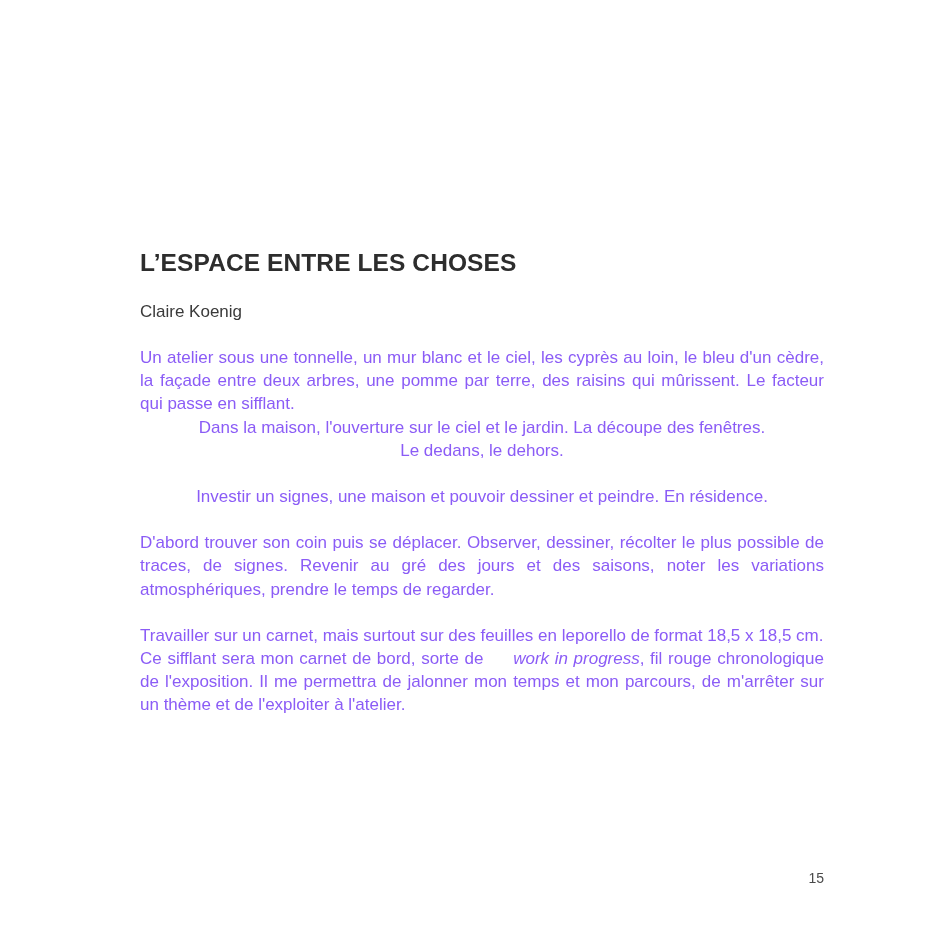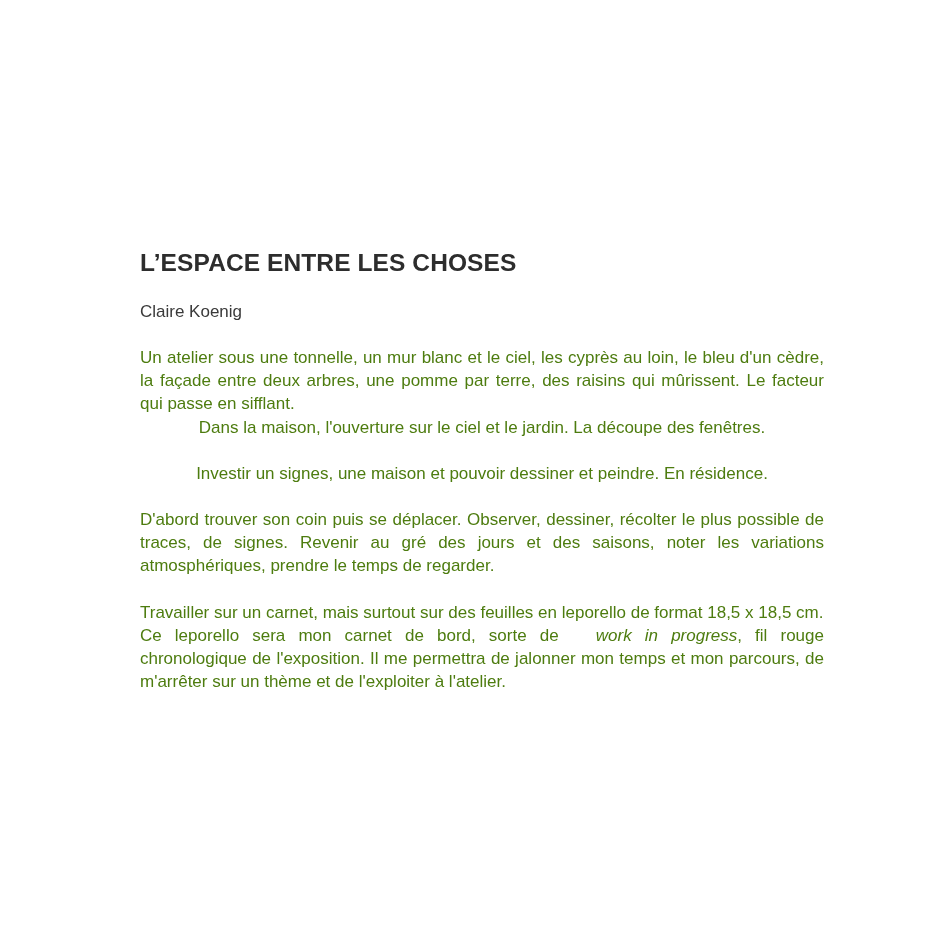--- a/index.html
+++ b/index.html
@@ -48,21 +48,21 @@
     font-weight: normal;
     color: #3a3a3a;
     line-height: 23px;
     margin: 22px 0 0 0;
     text-align: left;
   }
 
   .para {
     font-size: 17px;
     font-weight: normal;
-    color: #4d7c0f;
+    color: #8b5cf6;
     line-height: 23.2px;
     margin: 23px 0 0 0;
     text-align: justify;
     text-justify: inter-word;
     hyphens: none;
   }
 
   
   .para .softline {
     display: block;
@@ -92,31 +92,33 @@
 
   <div id="content">
 
     <h1 class="doc-title">L’ESPACE ENTRE LES CHOSES</h1>
 
     <p class="author">Claire Koenig</p>
 
     <p class="para">
       <span>Un atelier sous une tonnelle, un mur blanc et le ciel, les cyprès au loin, le bleu d'un cèdre, la façade entre deux arbres, une pomme par terre, des raisins qui mûrissent. Le facteur qui passe en sifflant.</span><br>
       <span class="softline">Dans la maison, l'ouverture sur le ciel et le jardin. La découpe des fenêtres.</span>
+      <span class="softline">Le dedans, le dehors.</span>
     </p>
 
     <p class="para">
       <span class="softline">Investir un signes, une maison et pouvoir dessiner et peindre. En résidence.</span>
     </p>
 
     <p class="para">
       <span>D'abord trouver son coin puis se déplacer. Observer, dessiner, récolter le plus possible de traces, de signes. Revenir au gré des jours et des saisons, noter les variations atmosphériques, prendre le temps de regarder.</span><br>
     </p>
 
     <p class="para">
       <span>Travailler sur un carnet, mais surtout sur des feuilles en leporello de format 18,5 x 18,5 cm.</span><br>
-      <span>Ce leporello sera mon carnet de bord, sorte de </span><em>work in progress</em><span>, fil rouge chronologique de l'exposition. Il me permettra de jalonner mon temps et mon parcours, de m'arrêter sur un thème et de l'exploiter à l'atelier.</span>
+      <span>Ce sifflant sera mon carnet de bord, sorte de </span><em>work in progress</em><span>, fil rouge chronologique de l'exposition. Il me permettra de jalonner mon temps et mon parcours, de m'arrêter sur un thème et de l'exploiter à l'atelier.</span>
     </p>
 
   </div>
 
+  <div id="folio">15</div>
 
 </div>
 
 </body></html>

